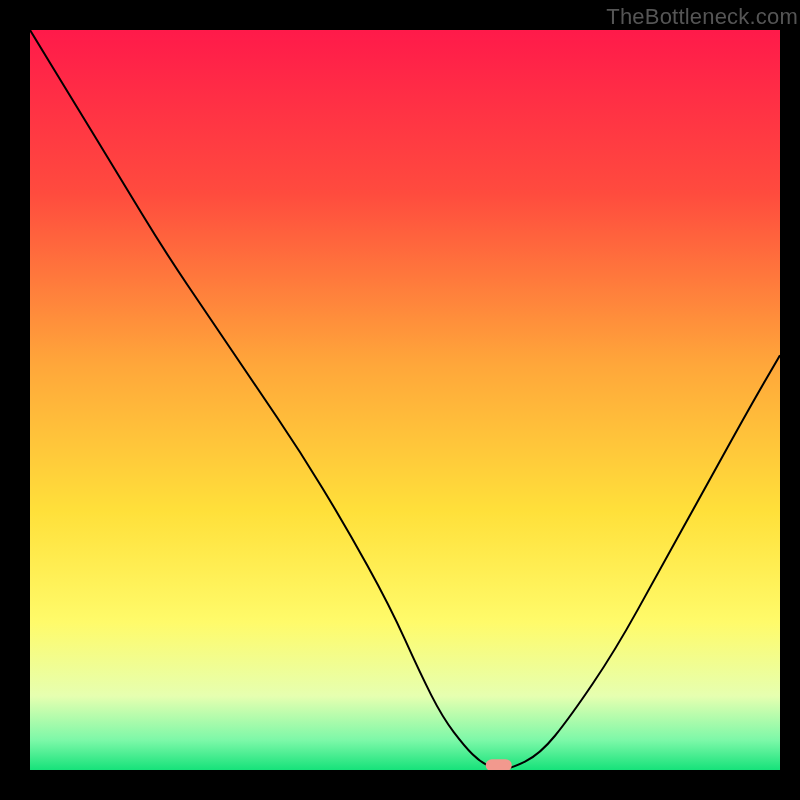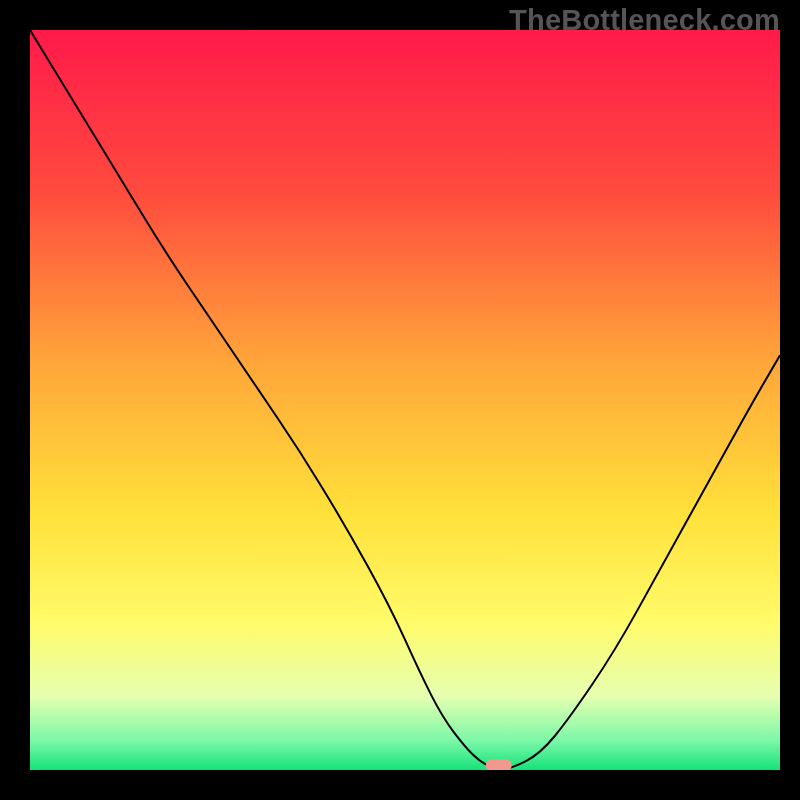--- a/index.html
+++ b/index.html
@@ -7,24 +7,24 @@
     padding: 0;
     background: #000;
     width: 800px;
     height: 800px;
     position: relative;
     font-family: Arial, Helvetica, sans-serif;
   }
   .watermark {
     position: absolute;
     top: 4px;
-    right: 20px;
+    right: 2px;
     color: #555;
-    font-size: 29px;
-    font-weight: 700;
+    font-size: 22px;
+    font-weight: 400;
     z-index: 20;
     letter-spacing: 0.2px;
   }
   .plot-wrap {
     position: absolute;
     left: 30px;
     top: 30px;
     width: 750px;
     height: 740px;
   }

